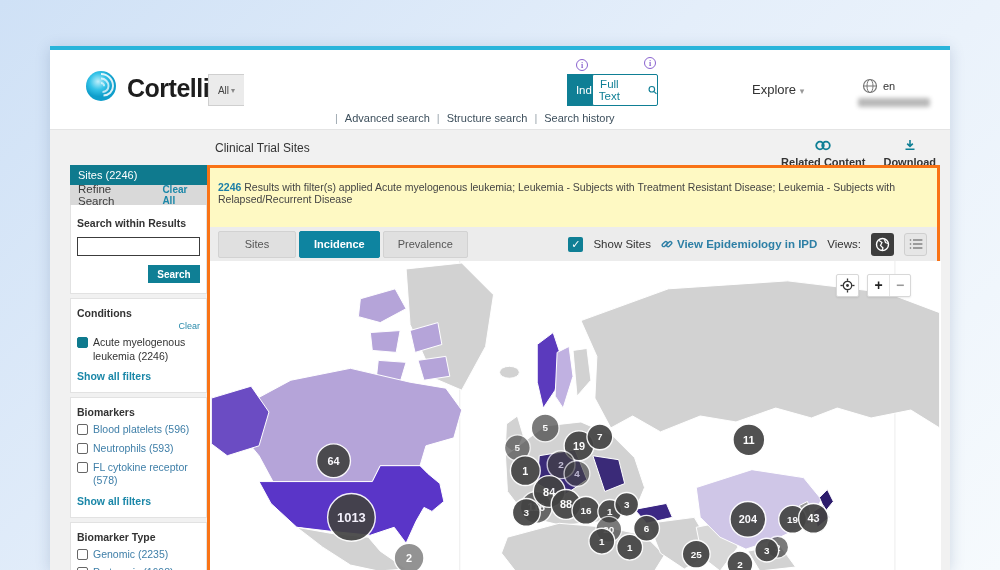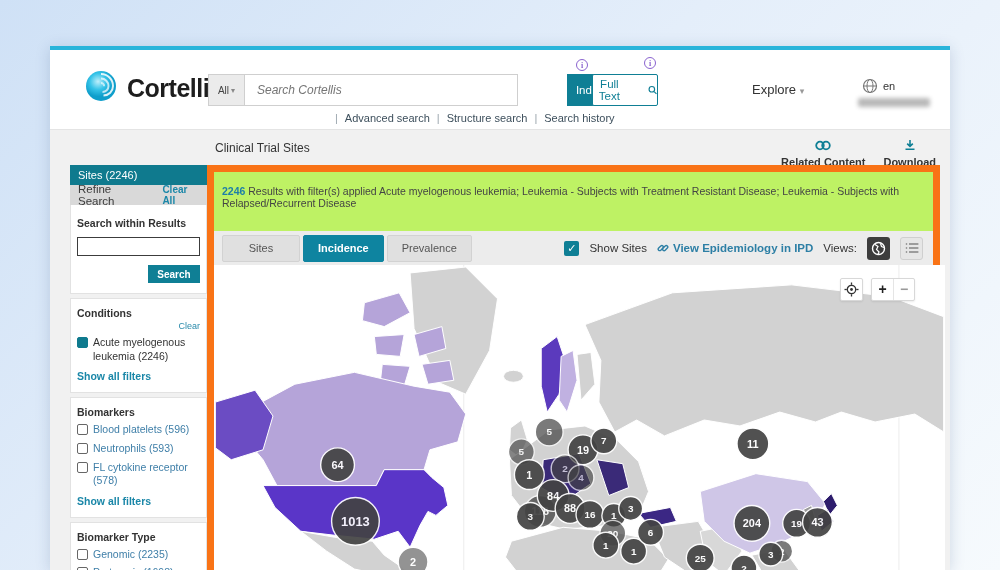--- a/index.html
+++ b/index.html
@@ -40,21 +40,21 @@
   .subnav { position:absolute; left:278px; top:62px; font-size:11px; color:#3d4f5c; white-space:nowrap; }
   .subnav .sep { color:#9aa5ad; margin:0 7px; }
   .subnav a { color:#3d4f5c; text-decoration:none; cursor:pointer; }
 
   
   .content { position:absolute; left:0; top:84px; width:100%; height:440px; background:#f1f1f1; }
   .page-title { position:absolute; left:165px; top:11px; font-size:12px; color:#333; }
   .top-actions { position:absolute; right:14px; top:9px; display:flex; gap:18px; align-items:center; }
   .action-link { display:flex; align-items:center; gap:5px; font-size:11px; font-weight:bold; color:#333; cursor:pointer;flex-direction:column; }
 
-  .card { position:absolute; left:157px; top:35px; width:733px; height:405px; background:#bef264; border:7px solid #f97316; }
+  .card { position:absolute; left:157px; top:35px; width:733px; height:405px; background:#fef9c3; border:3px solid #f97316; }
   .results-line { position:absolute; left:8px; top:13px; font-size:10.5px; color:#444; }
   .results-line b { color:#1d7fa8; }
 
   
   .toolbar { position:absolute; left:0; top:59px; width:100%; height:34px; background:#ececec;
     display:flex; align-items:center; }
   .tabs { display:flex; margin-left:8px; gap:3px; }
   .tab { min-width:78px; height:27px; display:flex; align-items:center; justify-content:center;
     font-size:11px; color:#555; background:#e0e0e0; border:1px solid #d2d2d2; border-radius:2px;
     padding:0 14px; cursor:pointer; }
@@ -127,21 +127,20 @@
           <path d="M18 15 a3.2 3.2 0 0 1 3.2 3.2" fill="none" stroke="#fff" stroke-width="2" opacity=".6"></path>
         </svg>
       </span>
       <span class="brand-text"><span>Cortellis</span><span class="brand-tm">™</span></span>
     </div>
 
     <div class="scope">
       <span>All</span>
         <span class="caret">▾</span>
     </div>
-    <input class="search-box" placeholder="Search Cortellis" style="">
     <button class="btn-index">
       <span>Index</span>
       <svg width="12" height="12" viewBox="0 0 12 12">
           <circle cx="5" cy="5" r="3.6" fill="none" stroke="#fff" stroke-width="1.5"></circle>
           <line x1="8" y1="8" x2="11" y2="11" stroke="#fff" stroke-width="1.5"></line>
         </svg>
     </button>
     <button class="btn-fulltext">
       <span>Full Text</span>
       <svg width="12" height="12" viewBox="0 0 12 12">

